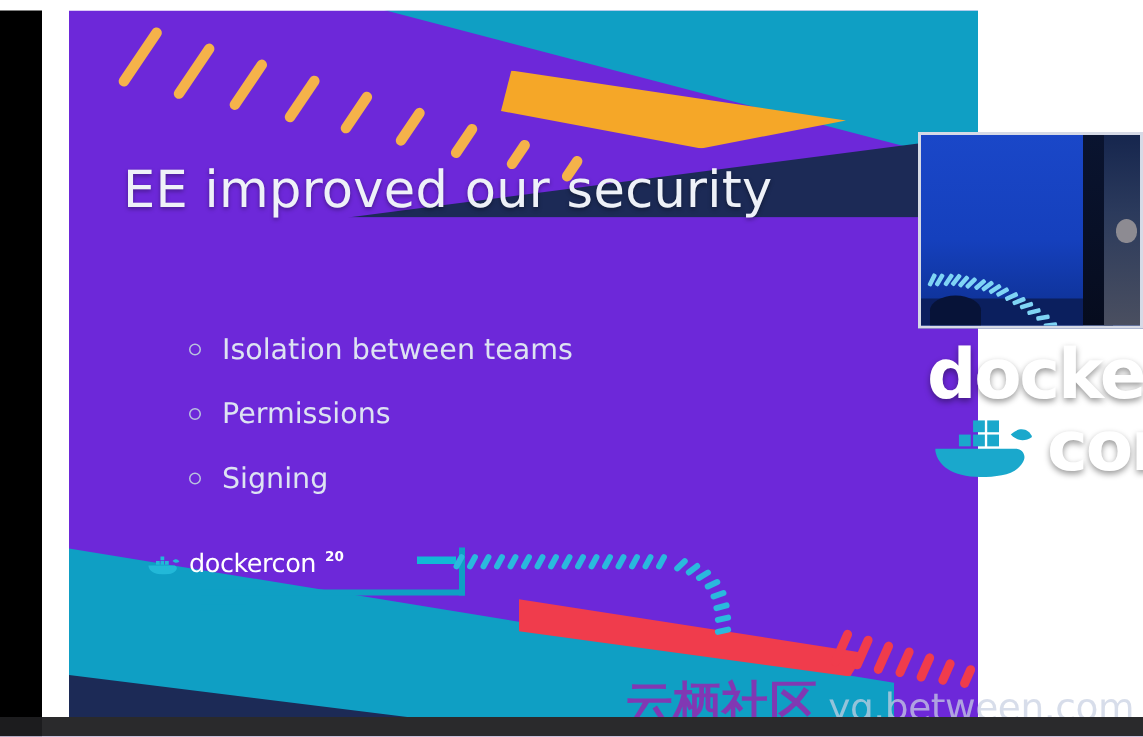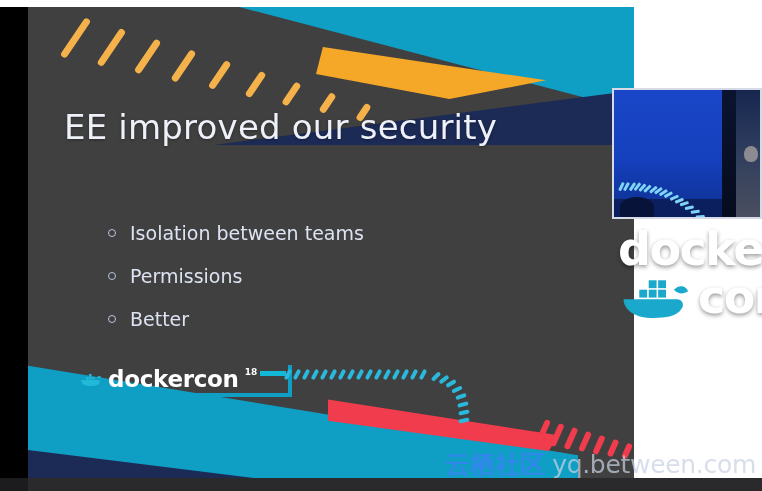--- a/index.html
+++ b/index.html
@@ -9,22 +9,22 @@
     background:#ffffff;
   }
   
   .bar-top{position:absolute;left:0;top:0;width:762px;height:7px;background:#ffffff;z-index:60;}
   .bar-left{position:absolute;left:0;top:7px;width:28px;height:471px;background:#000000;z-index:60;}
   .bar-bottom{position:absolute;left:0;top:478px;width:762px;height:13px;background:#2a2a2c;z-index:60;}
   .bar-bottom-left{position:absolute;left:0;top:478px;width:28px;height:13px;background:#1c1c1e;z-index:61;}
 
   
   #slide{
-    position:absolute;left:28px;top:7px;width:606px;height:471px;
-    background:#404040;overflow:hidden;z-index:10;
+    position:absolute;left:46px;top:7px;width:606px;height:471px;
+    background:#6d28d9;overflow:hidden;z-index:10;
   }
 
   
   .shape{position:absolute;}
   .cyan-tri-top{
     top:-4px;right:-10px;width:420px;height:110px;
     background:#0f9fc4;
     clip-path:polygon(100% 0%, 100% 100%, 0% 0%);
   }
   .navy-over-cyan{
@@ -103,22 +103,22 @@
   .ring{
     display:inline-block;width:9px;height:9px;border-radius:50%;
     border:1.6px solid #b9c3de;box-sizing:border-box;flex:0 0 auto;
   }
   .ring.sm{width:8px;height:8px;border-width:1.5px;}
 
   
   .dcon{position:absolute;left:52px;top:359px;display:flex;align-items:center;gap:6px;}
   .dcon .whale{width:22px;height:14px;flex:0 0 auto;}
   .dcon .txt{
-    font-size:23px;color:#ffffff;letter-spacing:-.3px;
-    font-family:"DejaVu Sans",sans-serif;font-weight:700;
+    font-size:17px;color:#ffffff;letter-spacing:-.3px;
+    font-family:"DejaVu Sans",sans-serif;font-weight:400;
   }
   .dcon .yr{font-size:9px;color:#ffffff;align-self:flex-start;margin-top:2px;
     font-family:"DejaVu Sans",sans-serif;font-weight:700;line-height:1;}
 
   
   #rightcol{position:absolute;left:612px;top:88px;width:150px;height:260px;z-index:30;}
   .video{
     position:absolute;left:0;top:0;width:150px;height:131px;
     border:2px solid #d6dae6;box-sizing:border-box;overflow:hidden;
     background:#0a2a80;
@@ -161,21 +161,21 @@
     font-family:"DejaVu Sans",sans-serif;line-height:0.95;
     text-shadow:0 2px 4px rgba(0,0,0,.4);
   }
 
   
   .watermark{
     position:absolute;right:6px;top:448px;z-index:55;
     display:flex;align-items:baseline;gap:7px;
     font-family:"DejaVu Sans",sans-serif;
   }
-  .watermark .cn{font-size:25px;color:#3b82f6;font-weight:700;opacity:.78;}
+  .watermark .cn{font-size:32px;color:#a21caf;font-weight:700;opacity:.78;}
   .watermark .en{font-size:25px;color:#c9d1e3;opacity:.72;letter-spacing:-.3px;}
 </style>
 </head>
 <body>
 
 <div id="screen">
 
   <div id="slide">
 
     <div class="shape cyan-tri-top"></div>
@@ -244,38 +244,38 @@
       <span>Permissions</span>
     </div>
 
     <div class="bullet-l2 b2a">
       <span class="ring sm"></span>
       <span>Isolation between teams</span>
     </div>
 
     <div class="bullet-l2 b2c">
       <span class="ring sm"></span>
-      <span>Better</span>
+      <span>Signing</span>
     </div>
 
     <div class="dcon">
       <span class="whale">
         <svg viewBox="0 0 44 28" width="22" height="14" xmlns="http://www.w3.org/2000/svg">
           <g fill="#22b8d8">
             <rect x="12" y="10" width="5" height="5"></rect>
               <rect x="18" y="10" width="5" height="5"></rect>
             <rect x="24" y="10" width="5" height="5"></rect>
               <rect x="18" y="4" width="5" height="5"></rect>
             <path d="M2 16 h34 c3 0 5 3 3 6 c-3 5 -10 6 -18 6 C9 28 3 23 2 17 Z"></path>
             <path d="M34 10 c4 -4 8 -2 9 1 c-3 2 -6 2 -9 -1 Z"></path>
           </g>
         </svg>
       </span>
       <span class="txt">dockercon</span>
-      <span class="yr">18</span>
+      <span class="yr">20</span>
     </div>
 
   </div>
 
   <div id="rightcol">
 
     <div class="video">
       <div class="stage"></div>
       <div class="floor"></div>
       <div class="arc" id="varc">

